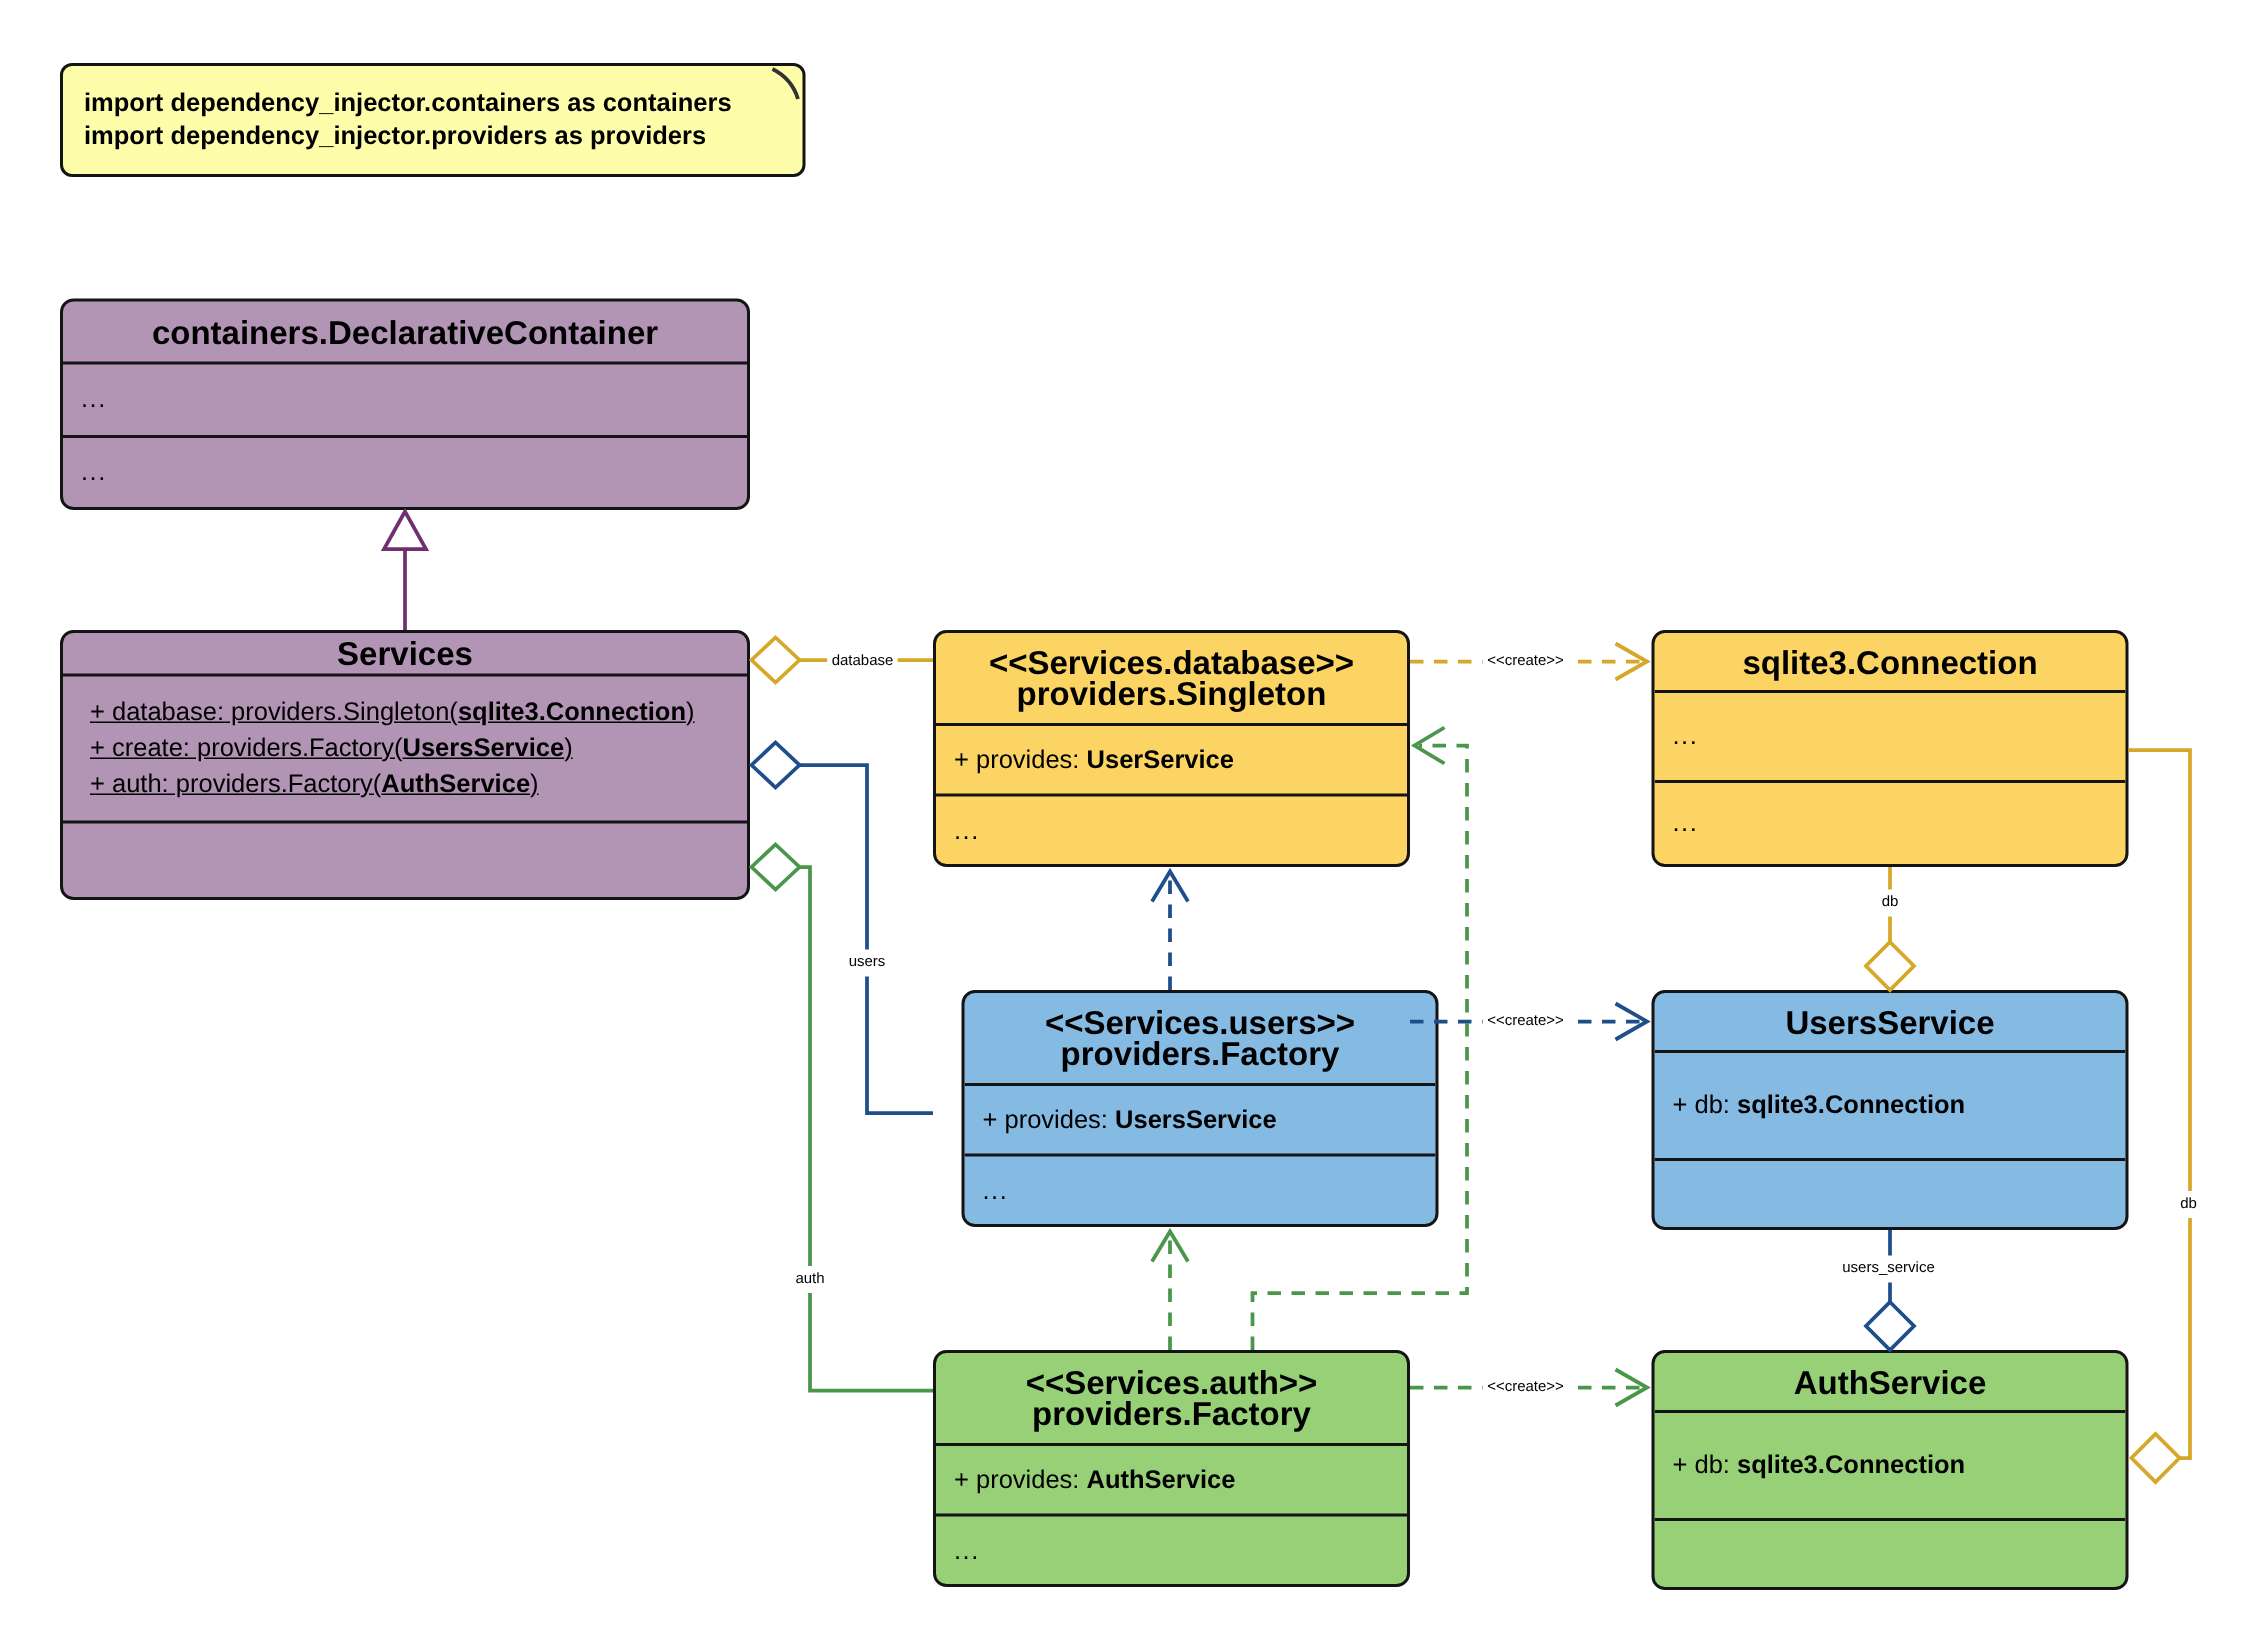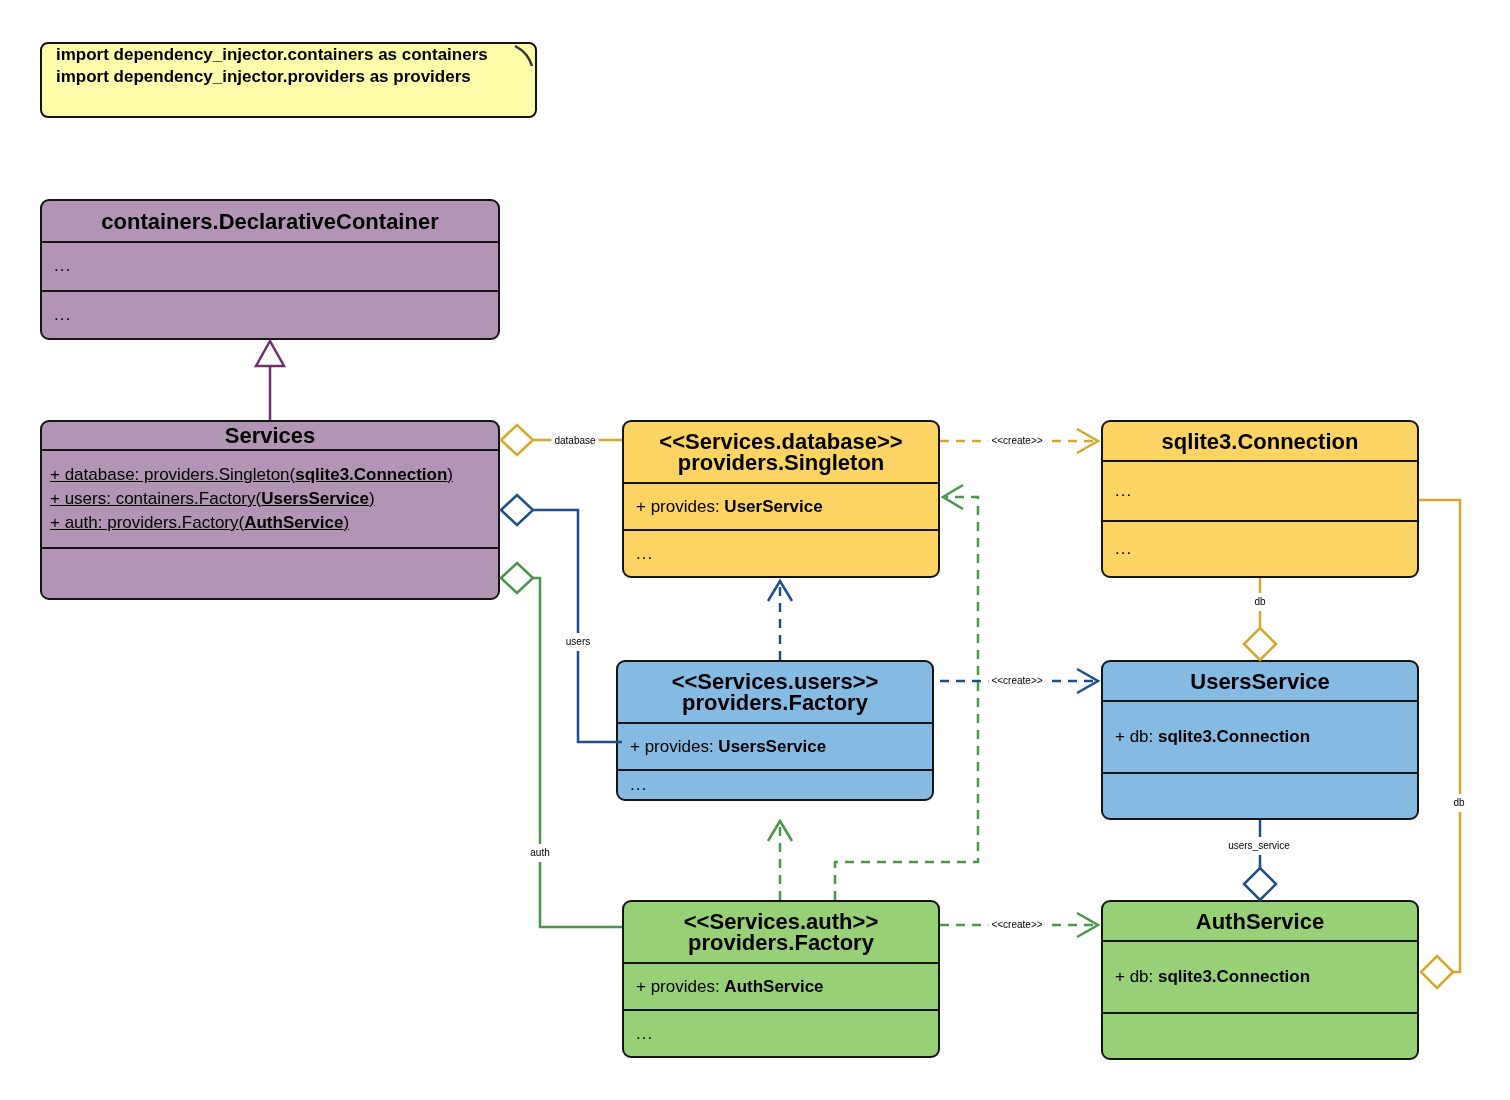--- a/index.html
+++ b/index.html
@@ -22,21 +22,21 @@
     justify-content:center; padding-left:12px; padding-right:4px;
     font-size:17px; line-height:24px; white-space:nowrap; }
   .cls-sec.grow { flex:1 1 auto; }
   .dots { letter-spacing:1px; }
   .attr-line b { font-weight:bold; }
   .underlined { text-decoration:underline; }
 
   
   .note { position:absolute; left:40px; top:42px; width:497px; height:76px;
     background:#FDFDAA; border:2.5px solid #141414; border-radius:8px;
-    display:flex; flex-direction:column; 
+    display:flex; flex-direction:column; justify-content:center;
     padding-left:14px; font-weight:bold; font-size:17px; line-height:22px; }
   .note-fold { position:absolute; top:0px; right:0px; }
 
   
   #edges { position:absolute; left:0; top:0; z-index:5; pointer-events:none; }
 
   
   .edge-label { position:absolute; z-index:6; transform:translate(-50%,-50%);
     background:#ffffff; font-size:10px; line-height:18px; padding:0 3px;
     white-space:nowrap; }
@@ -59,23 +59,23 @@
     <div class="cls-sec grow">
       <span class="dots">...</span>
     </div>
     <div class="cls-sec grow">
       <span class="dots">...</span>
     </div>
   </div>
 
   <div class="cls fill-purple" style="left:40px;top:420px;width:460px;height:180px">
     <div class="cls-title" style="height:27px">Services</div>
-    <div class="cls-sec" style="height:98px;padding-left:8px">
+    <div class="cls-sec" style="height:98px;padding-left:18px">
       <div class="attr-line underlined"><span>+ database: providers.Singleton(</span><b>sqlite3.Connection</b><span>)</span></div>
-      <div class="attr-line underlined"><span>+ users: containers.Factory(</span><b>UsersService</b><span>)</span></div>
+      <div class="attr-line underlined"><span>+ create: providers.Factory(</span><b>UsersService</b><span>)</span></div>
       <div class="attr-line underlined"><span>+ auth: providers.Factory(</span><b>AuthService</b><span>)</span></div>
     </div>
     <div class="cls-sec grow"></div>
   </div>
 
   <div class="cls fill-yellow" style="left:622px;top:420px;width:318px;height:158px">
     <div class="cls-title" style="height:60px">
       <div>&lt;&lt;Services.database&gt;&gt;</div>
       <div>providers.Singleton</div>
     </div>
@@ -90,21 +90,21 @@
   <div class="cls fill-yellow" style="left:1101px;top:420px;width:318px;height:158px">
     <div class="cls-title" style="height:38px">sqlite3.Connection</div>
     <div class="cls-sec" style="height:60px">
       <span class="dots">...</span>
     </div>
     <div class="cls-sec grow">
       <span class="dots">...</span>
     </div>
   </div>
 
-  <div class="cls fill-blue" style="left:616px;top:660px;width:318px;height:141px">
+  <div class="cls fill-blue" style="left:641px;top:660px;width:318px;height:158px">
     <div class="cls-title" style="height:60px">
       <div>&lt;&lt;Services.users&gt;&gt;</div>
       <div>providers.Factory</div>
     </div>
     <div class="cls-sec" style="height:47px">
       <div class="attr-line"><span>+ provides: </span><b>UsersService</b></div>
     </div>
     <div class="cls-sec grow">
       <span class="dots">...</span>
     </div>

